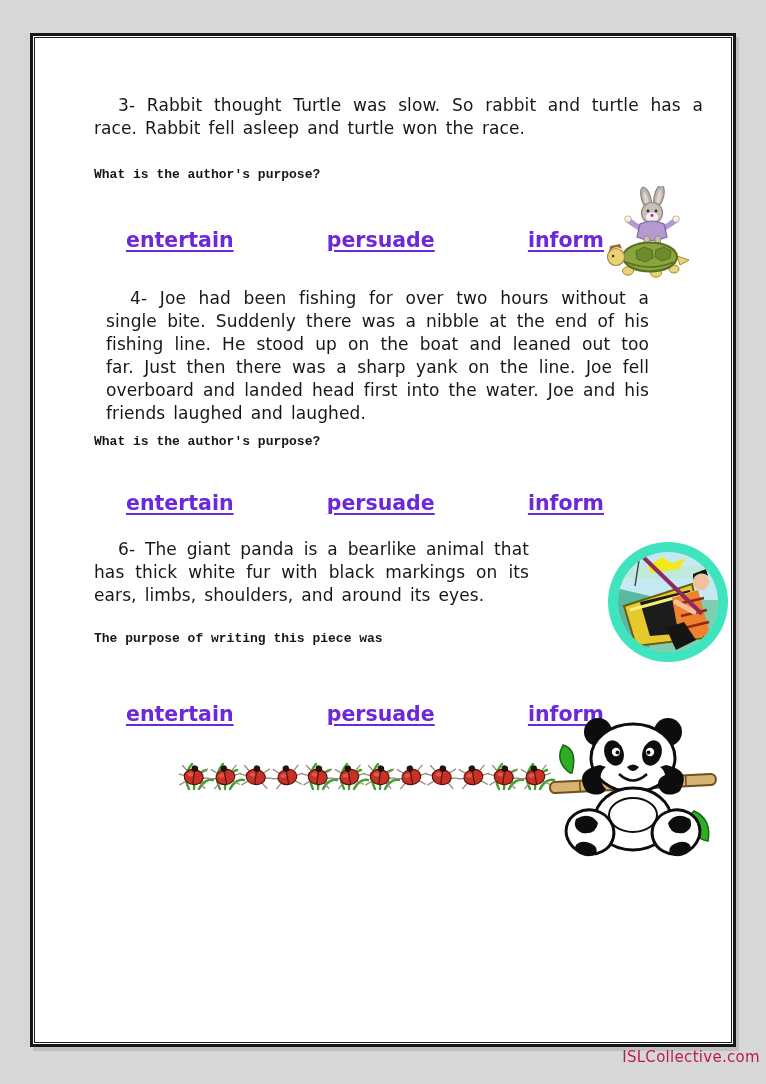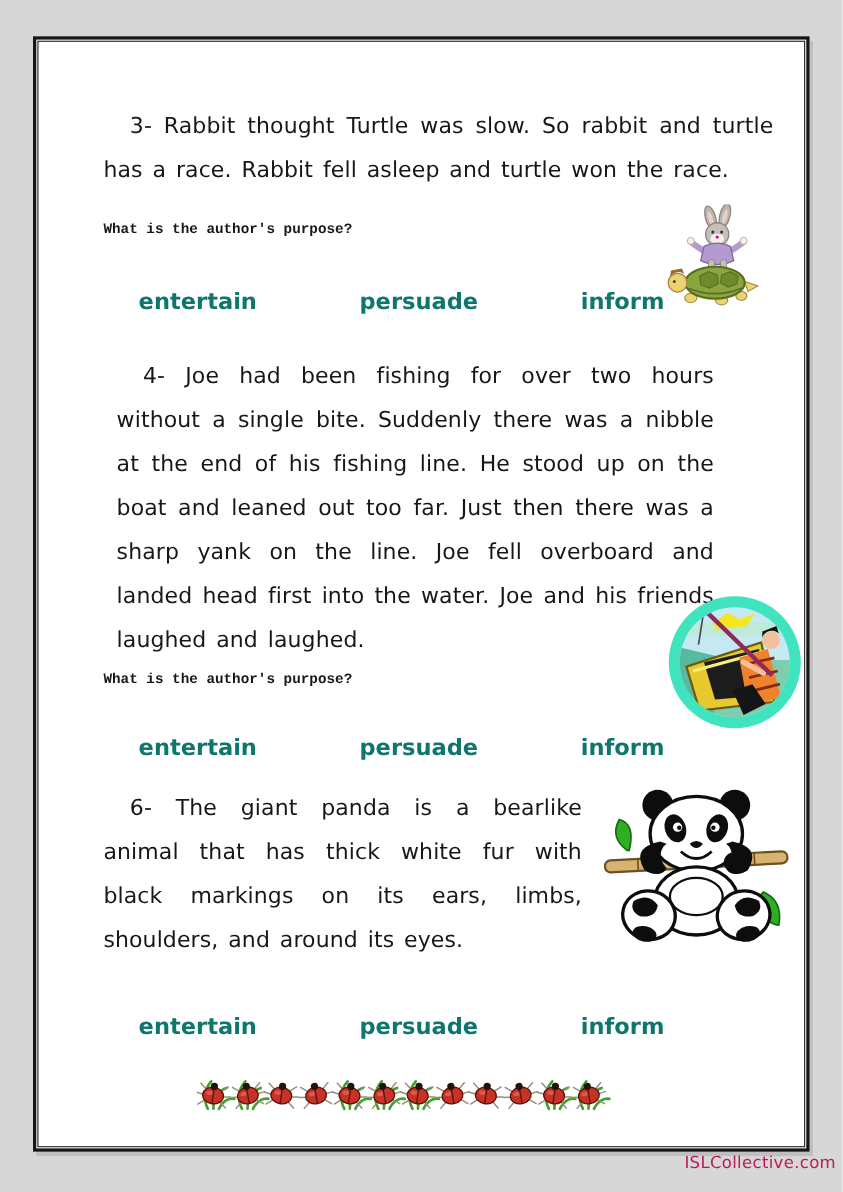--- a/index.html
+++ b/index.html
@@ -23,22 +23,22 @@
     border:1.5px solid #1c1c1c;
     pointer-events:none;
   }
   .content{
     position:relative;
     padding:58px 30px 0 61px;
     color:#171717;
   }
   .passage{
     margin:0;
-    font-size:20px;
-    line-height:40px;
+    font-size:17px;
+    line-height:23px;
     text-align:justify;
     text-indent:24px;
     word-spacing:2.5px;
     letter-spacing:0.1px;
   }
   .p3{margin-bottom:18px;}
   .p4{padding-right:54px;margin-top:30px;margin-left:12px;}
   .p5{padding-right:174px;margin-top:18px;}
   .prompt{
     margin:0;
@@ -55,21 +55,22 @@
     justify-content:space-between;
     width:478px;
     margin:33px 0 0 32px;
     line-height:33px;
   }
   .options.row2{margin-top:29px;}
   .options.row3{margin-top:43px;}
   .opt-link{
     font-size:20.5px;
     font-weight:700;
-    color:#0f766e;
+    color:#6d28d9;
+    text-decoration:underline;
     text-decoration-thickness:2px;
     text-underline-offset:3px;
     cursor:pointer;
   }
   .illu{position:absolute;z-index:1;}
   .illu-rabbit{left:565px;top:150px;}
   .illu-fishing{left:573px;top:504px;}
   .illu-panda{left:515px;top:679px;}
   .ladybug-row{
     margin:26px 0 0 85px;
@@ -122,20 +123,21 @@
 
     <p class="passage p4">4- Joe had been fishing for over two hours without a single bite. Suddenly there was a nibble at the end of his fishing line. He stood up on the boat and leaned out too far. Just then there was a sharp yank on the line. Joe fell overboard and landed head first into the water. Joe and his friends laughed and laughed.</p>
     <p class="prompt h2">What is the author's purpose?</p>
     <div class="options row2">
       <span class="opt-link">entertain</span>
       <span class="opt-link">persuade</span>
       <span class="opt-link">inform</span>
     </div>
 
     <p class="passage p5">6- The giant panda is a bearlike animal that has thick white fur with black markings on its ears, limbs, shoulders, and around its eyes.</p>
+    <p class="prompt h3">The purpose of writing this piece was</p>
     <div class="options row3">
       <span class="opt-link">entertain</span>
       <span class="opt-link">persuade</span>
       <span class="opt-link">inform</span>
     </div>
 
     <div class="ladybug-row">
       <svg width="382" height="36" viewBox="0 0 382 36">
           <use href="#grass" x="2" y="2"></use>
           <use href="#ladybug" x="2" y="6" transform="rotate(8 15 18)"></use>

